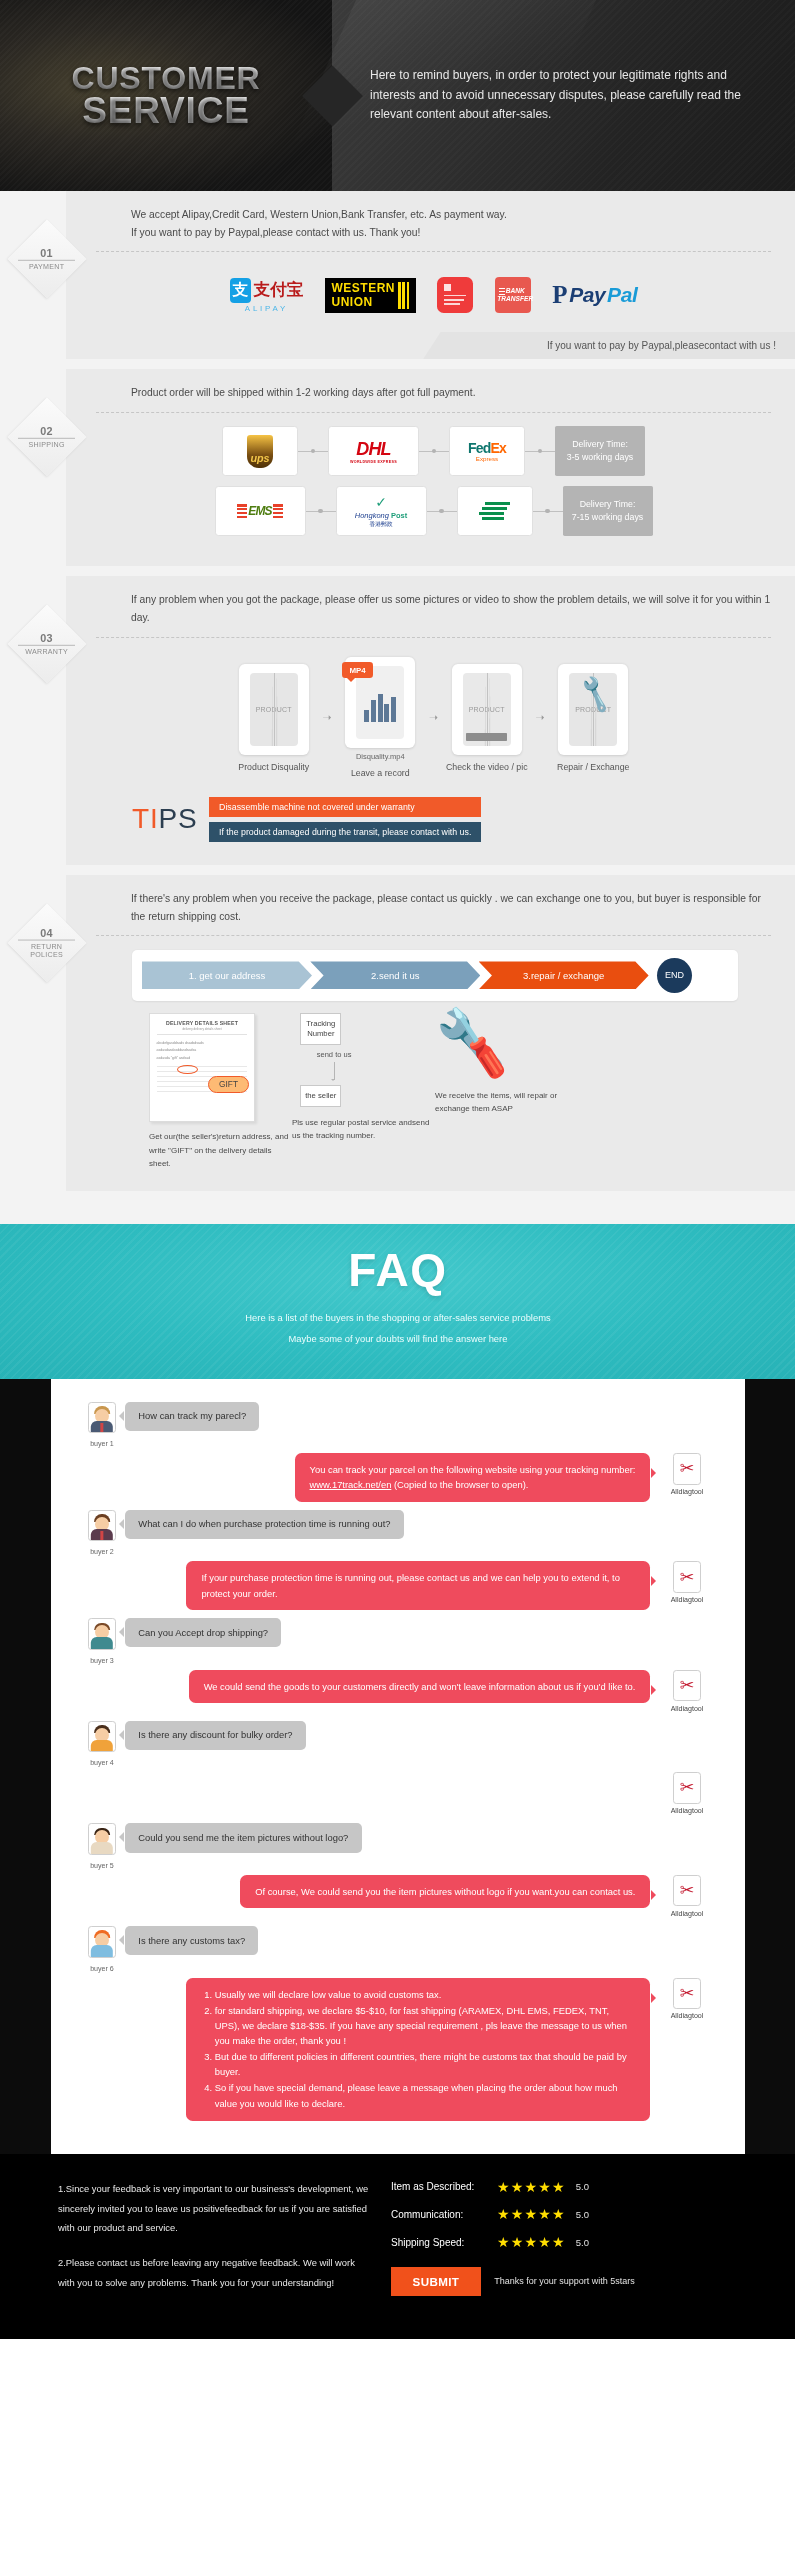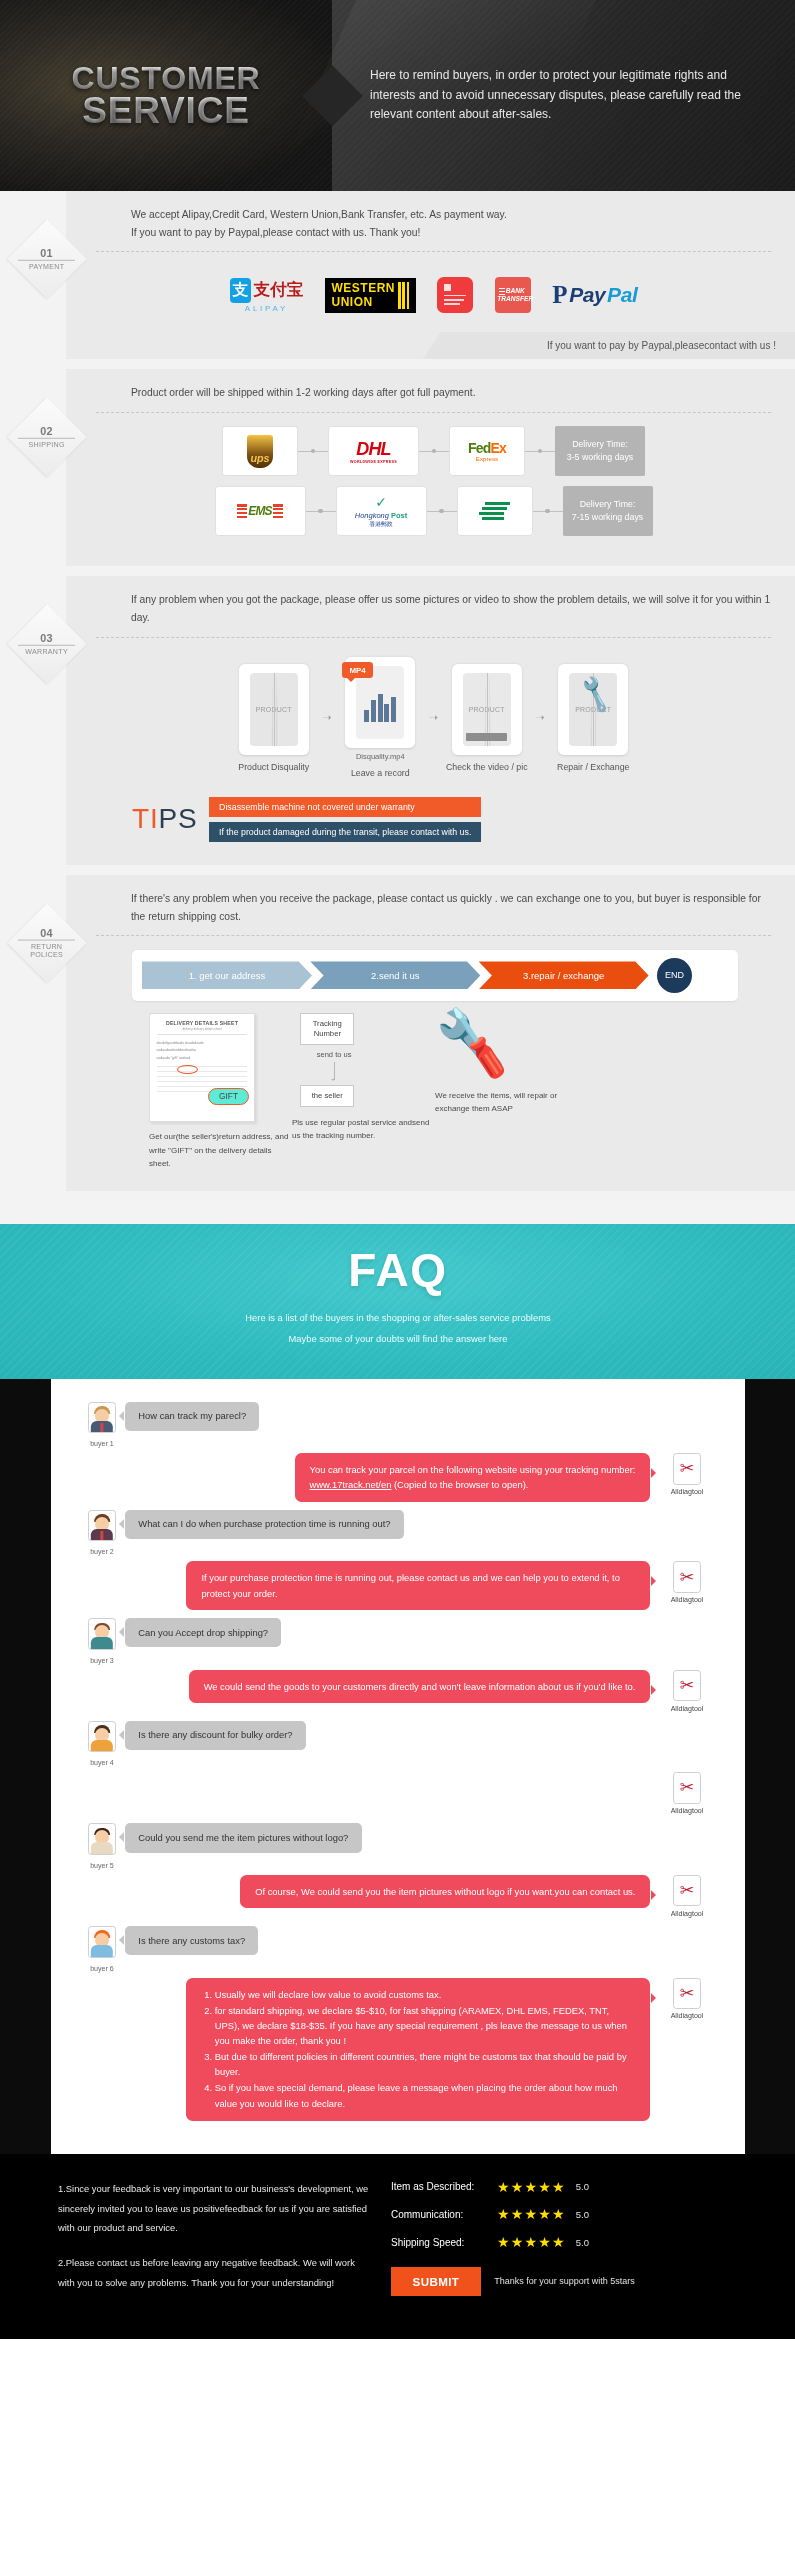--- a/index.html
+++ b/index.html
@@ -255,21 +255,21 @@
   }
 
   .ups { width: 26.5px; height: 33px; background: linear-gradient(180deg,#f6c344,#7a4f12 60%,#4f3208);
          border-radius: 3.3px 3.3px 11.6px 11.6px; display:flex; align-items:flex-end; justify-content:center; }
   .ups span { color: #f3c64a; font-weight: bold; font-size: 10.8px; font-style: italic; padding-bottom:4.1px; }
   .dhl { text-align:center; }
   .dhl .w { font-size: 18px; font-weight: bold; font-style: italic; color: #d40511; letter-spacing:-0.8px; }
   .dhl .s { font-size: 3.7px; color:#d40511; letter-spacing:0.3px; font-weight:bold;}
   .fedex { text-align:center; }
   .fedex .w { font-size: 14px; font-weight: bold; letter-spacing:-0.8px; }
-  .fedex .w i { color:#4d7c0f; font-style:normal;margin-top:24px; }
+  .fedex .w i { color:#0f766e; font-style:normal;margin-top:24px; }
   .fedex .w b { color:#ff6600; }
   .fedex .s { font-size: 6.2px; color:#ff6600; margin-top:-0.8px;}
   .ems { display:flex; align-items:center; gap:1.7px;}
   .ems .bars-l, .ems .bars-r { display:flex; flex-direction:column; gap:1.7px;}
   .ems .bars-l i, .ems .bars-r i { width:10px; height:2.1px; background:#e8412a; display:block;}
   .ems .w { font-size: 12px; font-weight:bold; font-style:italic; color:#4d7c0f; letter-spacing:-0.8px;}
   .hkpost { text-align:center; }
   .hkpost .g { font-size: 14px; color: #1f9e7a; font-family:"Liberation Serif",serif;}
   .hkpost .w { font-size: 7.5px; font-weight:bold; }
   .hkpost .w i { color:#1d3f8f; font-style:italic; font-weight:normal;}
@@ -345,30 +345,30 @@
   .sheet {
     width: 106px; height: 109px; background:#fff; border:0.8px solid #dcdcdc;
     padding: 5.8px 6.6px; position:relative; box-shadow: 1.7px 1.7px 2.5px rgba(0,0,0,.08);
   }
   .sheet .h { font-size: 5.2px; letter-spacing:0.2px; text-align:center; color:#555; font-weight:bold; }
   .sheet .h2 { font-size: 3px; text-align:center; color:#999; margin-top:1.7px; border-bottom:0.8px solid #e2e2e2; padding-bottom:2.5px;}
   .sheet .txtl { font-size: 3.5px; color:#8a8a8a; line-height: 2.2; margin-top: 5px; }
   .sheet .lines3 { margin-top: 3.3px; }
   .sheet .lines3 i { display:block; height:0.8px; background:#e8e8e8; margin-bottom: 4.1px; }
   .sheet .gift {
-    position:absolute; right: 5px; bottom: 16px;
-    background:#5eead4; border:1.2px solid #f15a29; border-radius:11.6px;
+    position:absolute; right: 5px; bottom: 28px;
+    background:#fdba74; border:1.2px solid #f15a29; border-radius:11.6px;
     color:#444; font-size: 8.3px; padding: 2.5px 10px; margin-top: 36px;
   }
   .sheet .circ {
     position:absolute; left:26.5px; top:51px; width:21.5px;height:9px;
     border:0.8px solid #f15a29; border-radius:50%;
   }
   .track-box {
-    width: 54px; padding: 5px 3.3px; border:0.8px solid #c9c9c9; background:#fff;
+    width: 41px; padding: 5px 3.3px; border:0.8px solid #c9c9c9; background:#fff;
     font-size: 7.7px; color:#444; text-align:center; line-height:1.3;
   }
   .arrow-dn { display:flex; flex-direction:column; align-items:center; margin: 5px 0 5px 8.3px; width:51px;}
   .arrow-dn .t { font-size: 7.5px; color:#555; line-height:1.35; text-align:center; margin-bottom:2.5px;}
   .arrow-dn .a { width:0.8px; height:18px; background:#b5b5b5; position:relative;}
   .arrow-dn .a::after{content:"";position:absolute;left:-2.5px;bottom:-0.8px;border:2.9px solid transparent;border-top-color:#b5b5b5;border-bottom:0;}
   .tools { font-size: 58px; color:#aab6c4; line-height:1; position:relative; }
   .tools .red { position:absolute; left: 6.6px; top: 1.7px; color:#d8322f; font-size: 58px; transform: rotate(12deg); }
 
   

